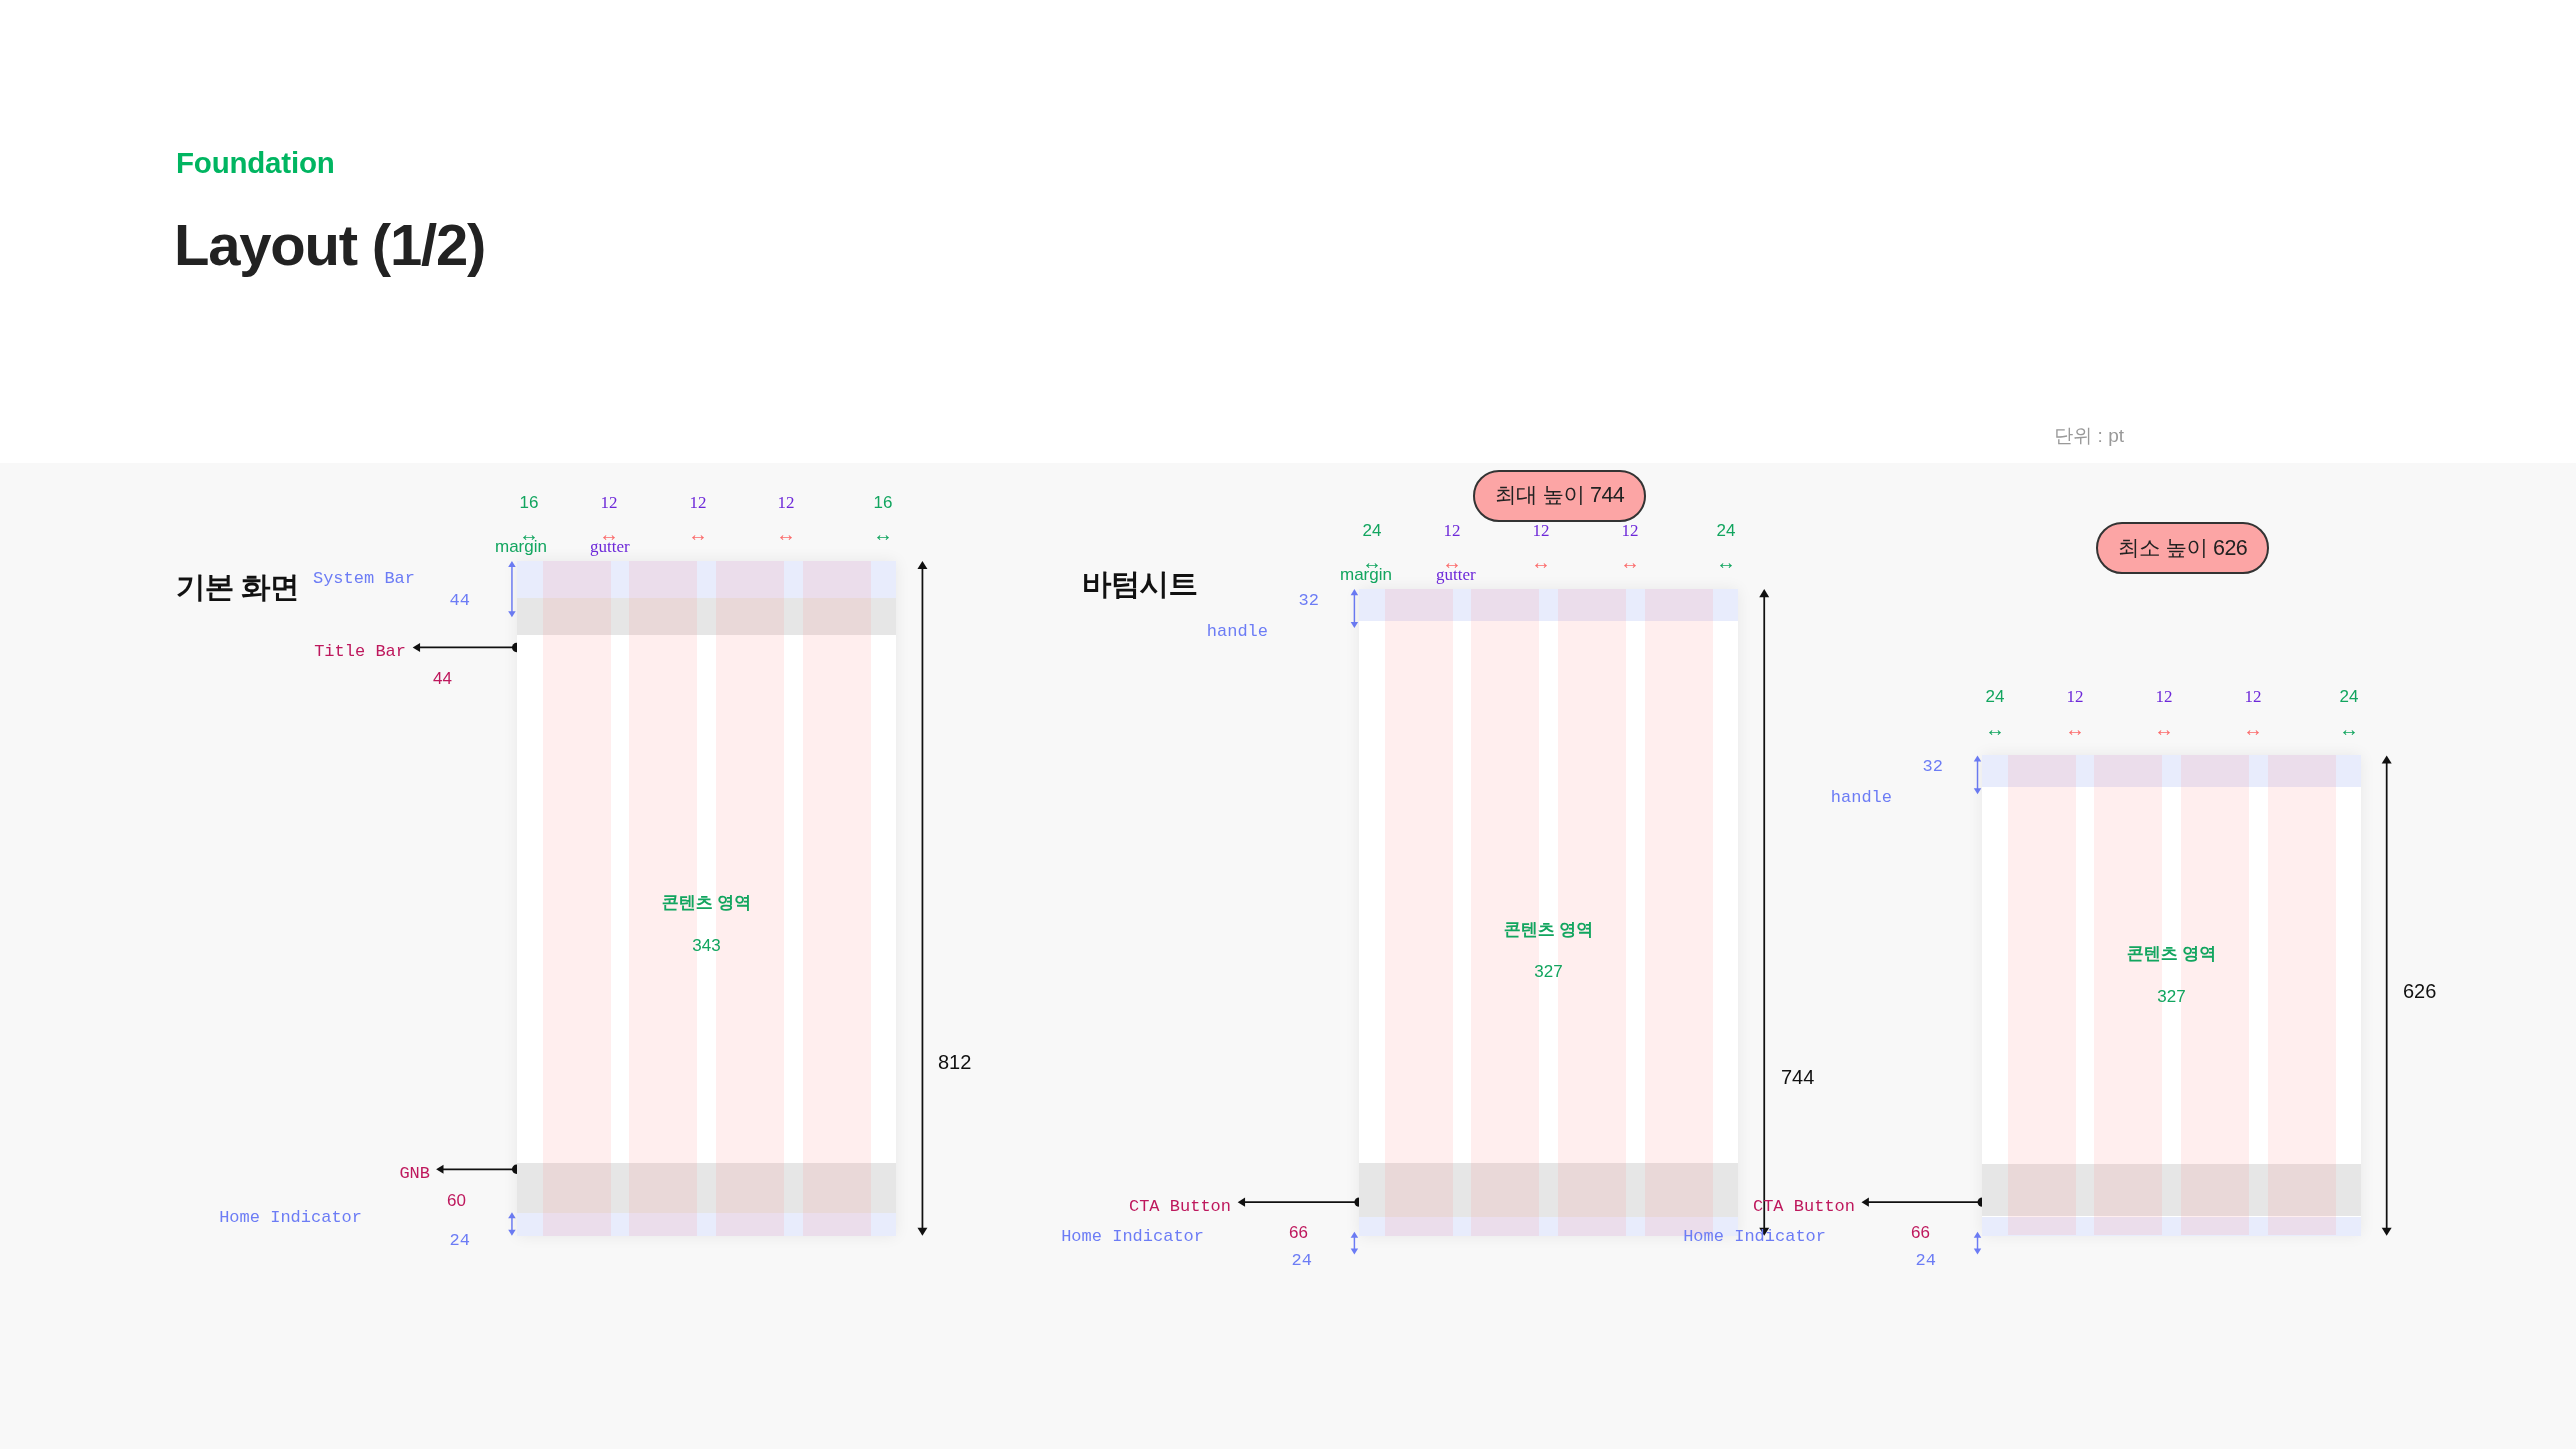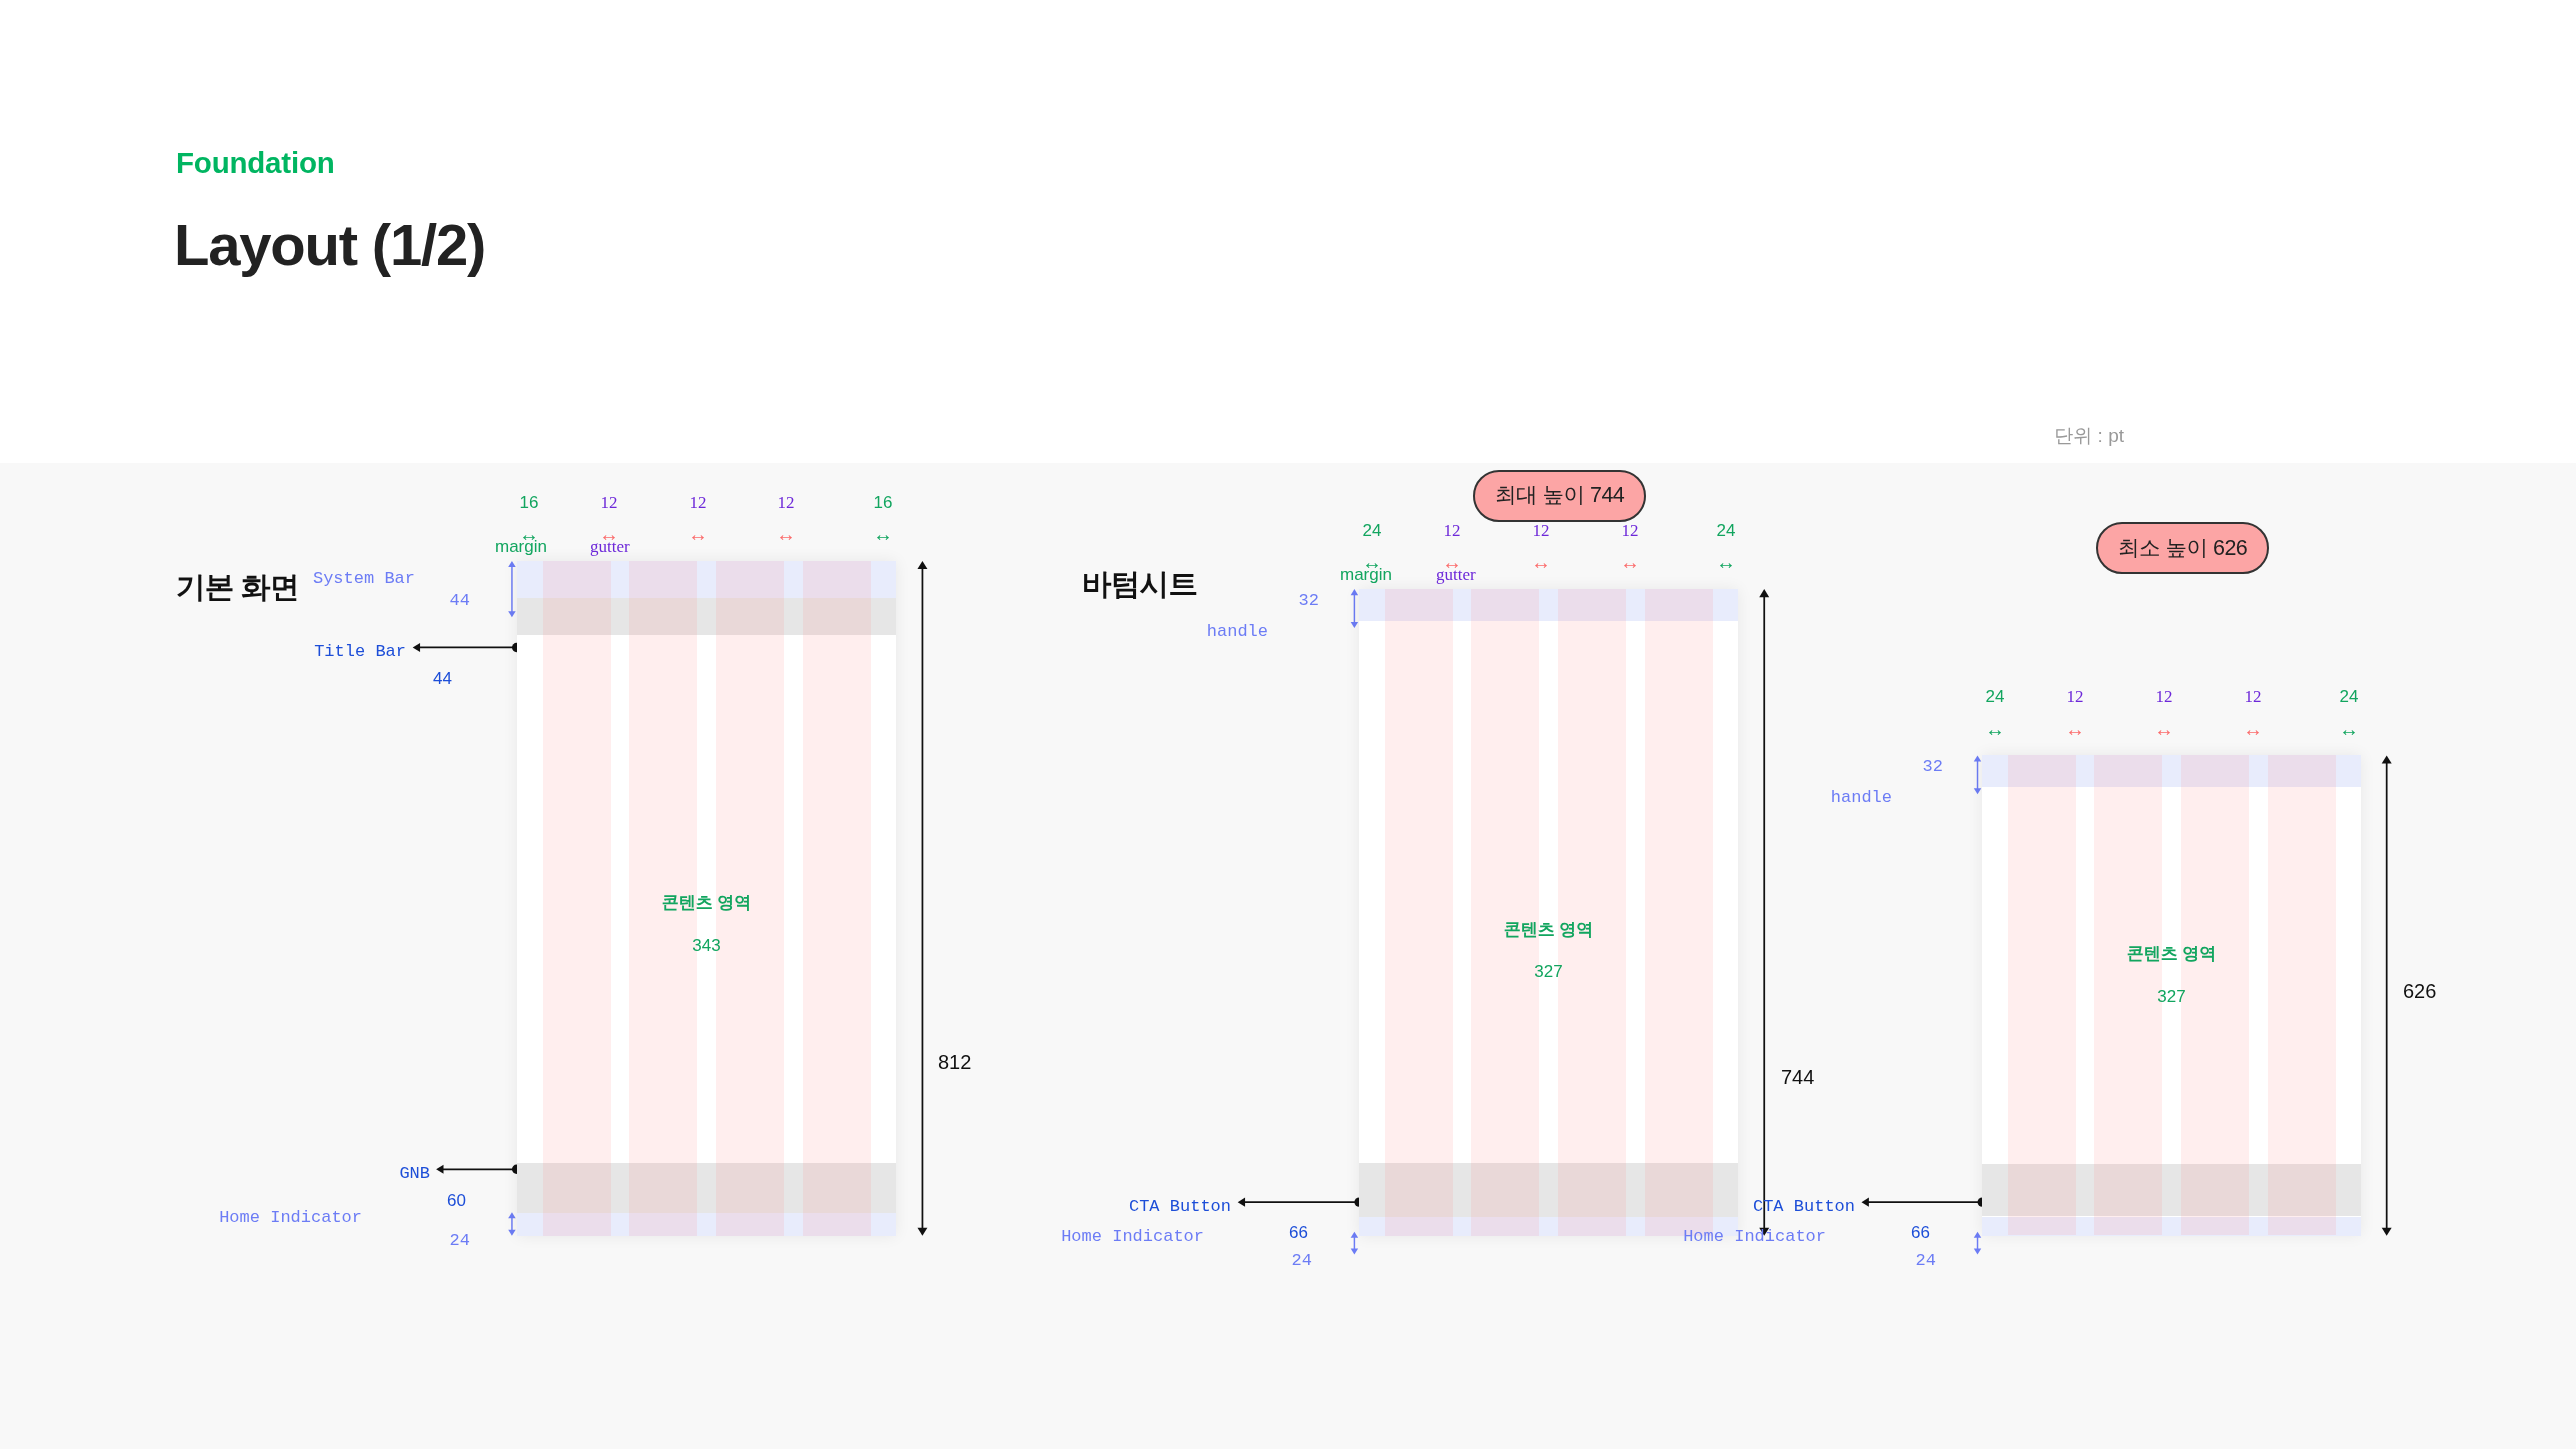--- a/index.html
+++ b/index.html
@@ -80,21 +80,21 @@
     background: rgba(255,120,120,0.13);
   }
 
   
   .lbl {
     position: absolute; white-space: nowrap; line-height: 1.05;
   }
   .lbl-margin { color: #12a55f; font-size: 17px; }
   .lbl-gutter { color: #6d28d9; font-size: 17px; font-family: Liberation Serif, serif; }
   .lbl-blue   { color: #6c7cf5; font-size: 17px; }
-  .lbl-black  { color: #1d4ed8; font-size: 17px; }
+  .lbl-black  { color: #be185d; font-size: 17px; }
   .lbl-green  { color: #12a55f; font-size: 17px; }
   .lbl-dim    { color: #111111; font-size: 20px; }
   .ctr { text-align: center; }
   .rgt { text-align: right; font-family: Liberation Mono, monospace; }
 
   
   .harrow { position: absolute; font-size: 20px; line-height: 1; }
   .harrow-g { color: #12a55f; }
   .harrow-r { color: #fb6b6b; }
 

